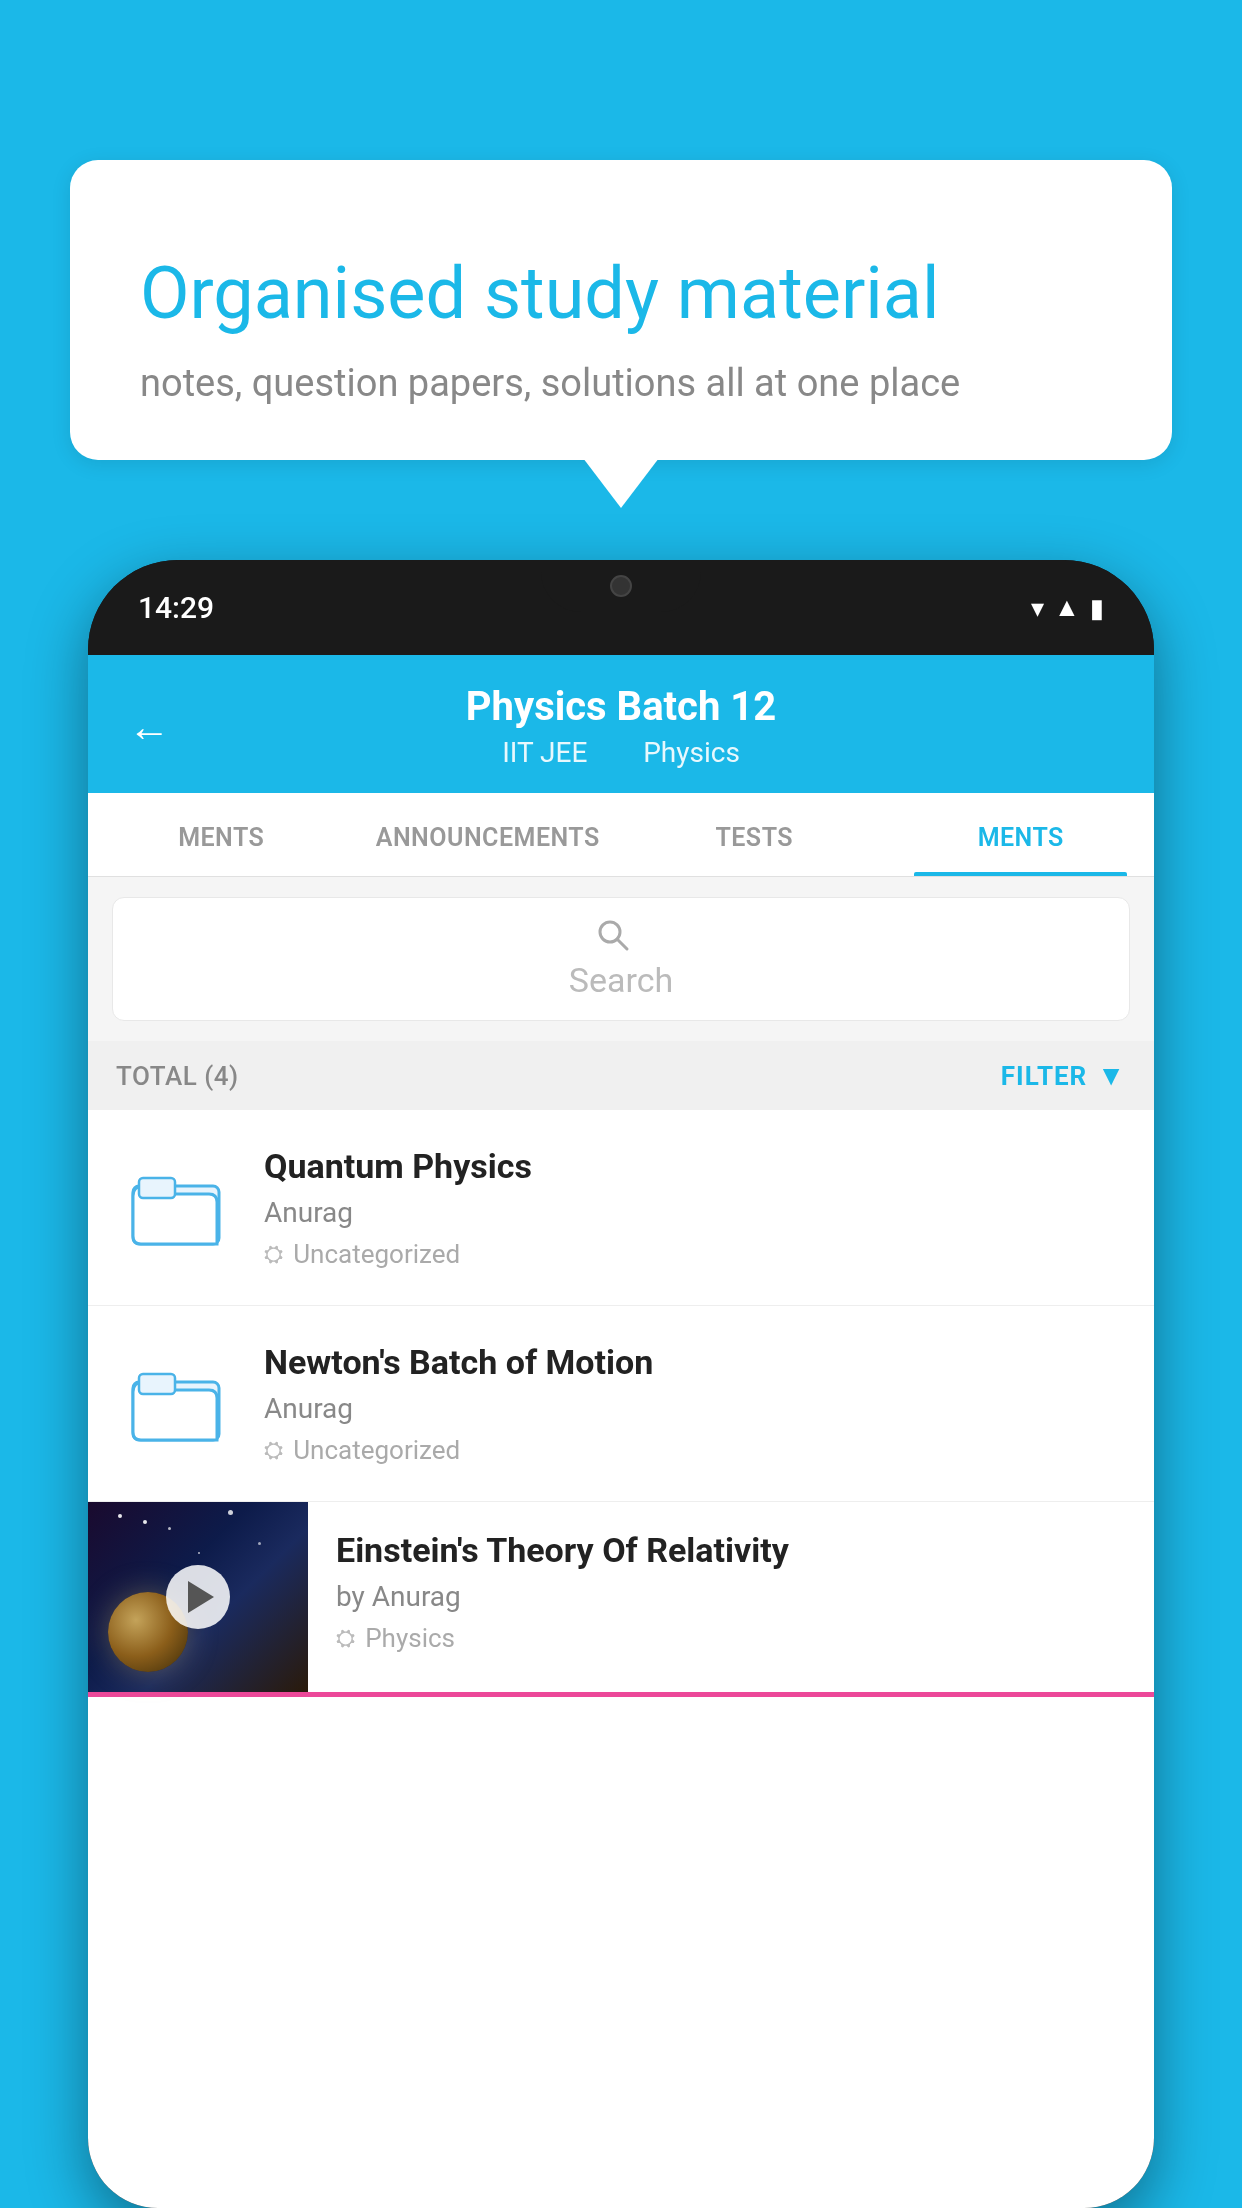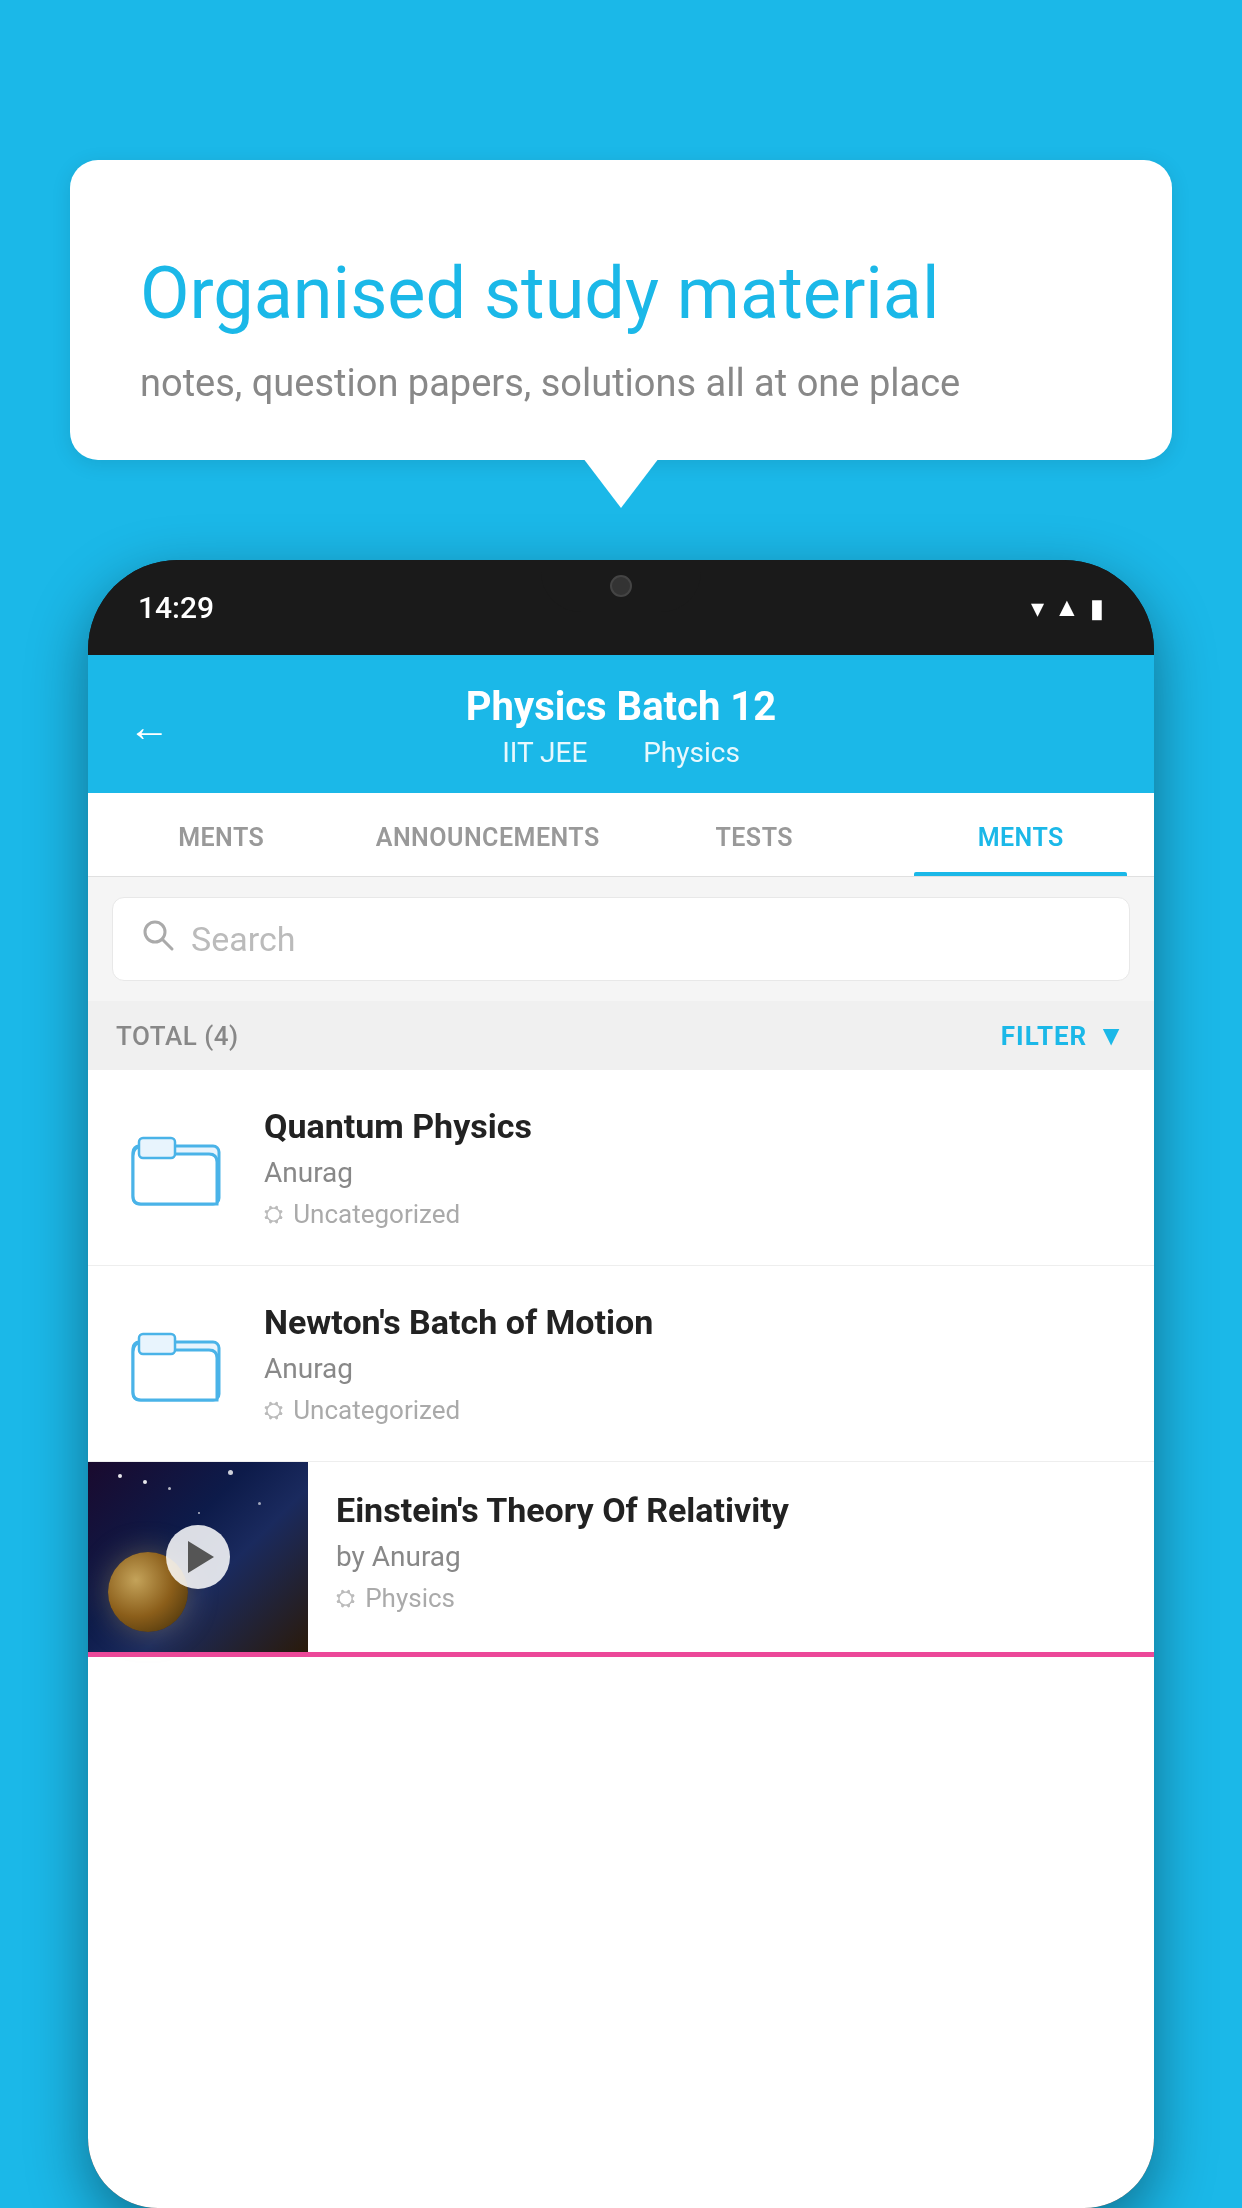--- a/index.html
+++ b/index.html
@@ -206,20 +206,21 @@
       background: #f5f5f5;
     }
 
     .search-bar {
       background: white;
       border-radius: 12px;
       display: flex;
       align-items: center;
       padding: 20px 28px;
       border: 1px solid #e8e8e8;
+      flex-direction: column;
     }
 
     .search-icon-wrap {
       color: #aaa;
       font-size: 34px;
       margin-right: 16px;
     }
 
     .search-text {
       color: #bbb;

